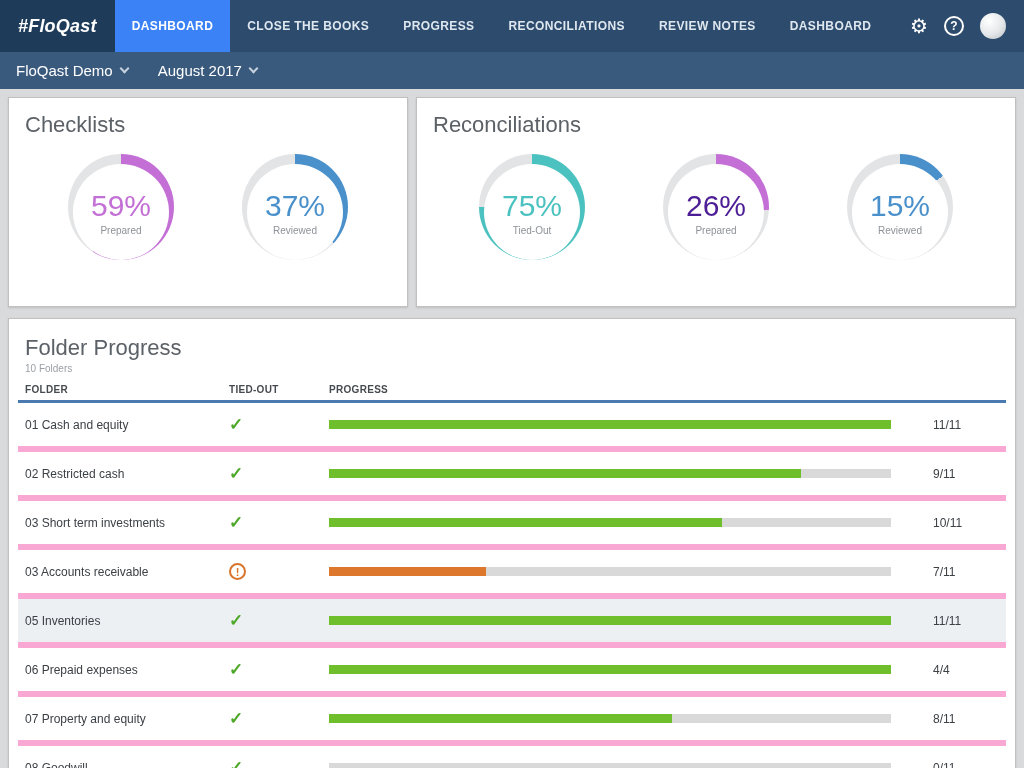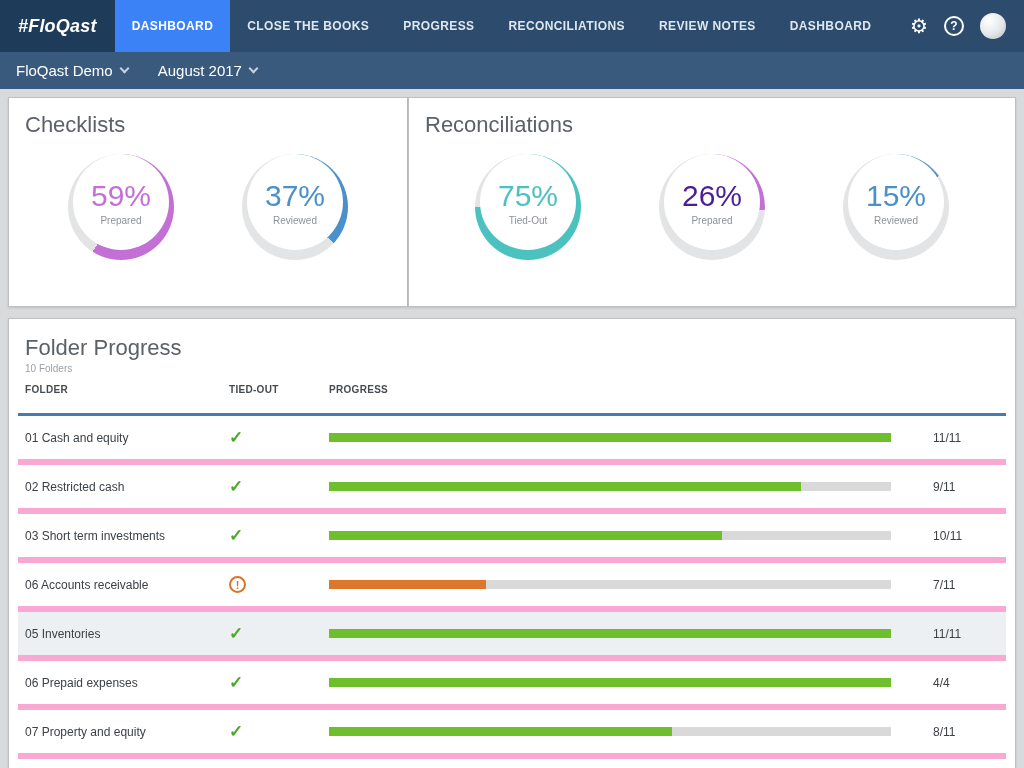--- a/index.html
+++ b/index.html
@@ -22,46 +22,46 @@
 
   
   .subheader { height:37px; background:#3a5a7d; display:flex; align-items:center;
     padding:0 16px; color:#fff; font-size:15px; gap:30px; }
   .sub-item { display:flex; align-items:center; gap:8px; cursor:pointer; }
   .chevron { width:7px; height:7px; border-right:2px solid #c6d2de; border-bottom:2px solid #c6d2de;
     transform:rotate(45deg); margin-top:-4px; }
 
   
   .content { padding:8px; display:flex; flex-direction:column; gap:11px; }
-  .top-cards { display:flex; }
+  .top-cards { display:flex; gap:8px; }
   .card { background:#fff; border:1px solid #c0c0c0; box-shadow:0 1px 2px rgba(0,0,0,0.12); }
   .card-checklists { width:400px; height:210px; }
   .card-reconciliations { flex:1; height:210px; }
   .card-title { font-size:22px; font-weight:normal; color:#5b6167; padding:14px 16px 0; }
 
   .donut-row { display:flex; justify-content:center; margin-top:16px; }
   .donut-row-2 { gap:68px; }
   .donut-row-3 { gap:78px; }
   .donut { display:flex; flex-direction:column; align-items:center; }
   .donut-circle { width:106px; height:106px; border-radius:50%;
     background:conic-gradient(var(--dc) calc(var(--dp)*1%), #e3e4e5 0);
-    display:flex; align-items:flex-start; justify-content:center; }
+    display:flex; align-items:flex-end; justify-content:center; }
   .donut-inner { width:96px; height:96px; border-radius:50%; background:#fff;
     display:flex; flex-direction:column; align-items:center; justify-content:center; }
   .donut-pct { font-size:30px; font-weight:300; }
   .donut-label { font-size:10px; color:#8d9298; margin-top:2px; }
 
   
   .card-folder { width:100%; min-height:480px; }
   .folder-title { font-size:22px; font-weight:normal; color:#5b6167; padding:16px 16px 0; }
   .folder-sub { font-size:10px; color:#9aa0a5; padding:2px 16px 0; }
   .ftable { margin:10px 9px 0; }
   .t-head, .t-row { display:grid; grid-template-columns:204px 100px 1fr 88px;
     align-items:center; padding:0 7px; }
-  .t-head { padding-bottom:18px; border-bottom:3px solid #4a7ab0;
+  .t-head { padding-bottom:5px; border-bottom:3px solid #4a7ab0;
     font-size:10px; font-weight:bold; color:#454b50; letter-spacing:0.3px; }
   .t-row { height:49px; border-bottom:6px solid #f9a8d4; font-size:12px; color:#3c4146; cursor:pointer; }
   .t-row.highlighted { background:#edf0f3; }
   .col-progress { padding-right:20px; }
   .bar-track { height:9px; background:#d9d9d9; width:100%; }
   .bar-fill { height:100%; width:0; }
   .status-icon.check { color:#4ea829; font-size:17px; font-weight:bold; }
   .status-icon.warning { width:17px; height:17px; border:2px solid #d8742b; border-radius:50%;
     color:#d8742b; display:inline-flex; align-items:center; justify-content:center;
     font-size:11px; font-weight:bold; }
@@ -197,21 +197,21 @@
     </div>
     <div class="col-progress">
       <div class="bar-track">
         <div class="bar-fill" style="width: 70%; background: rgb(111, 190, 43);"></div>
       </div>
     </div>
     <div class="col-fraction">10/11</div>
   </div>
 
   <div class="t-row">
-    <div class="col-folder">06 Accounts receivable</div>
+    <div class="col-folder">03 Accounts receivable</div>
     <div class="col-status">
       <span class="status-icon warning">!</span>
     </div>
     <div class="col-progress">
       <div class="bar-track">
         <div class="bar-fill" style="width: 28%; background: rgb(220, 119, 43);"></div>
       </div>
     </div>
     <div class="col-fraction">7/11</div>
   </div>

